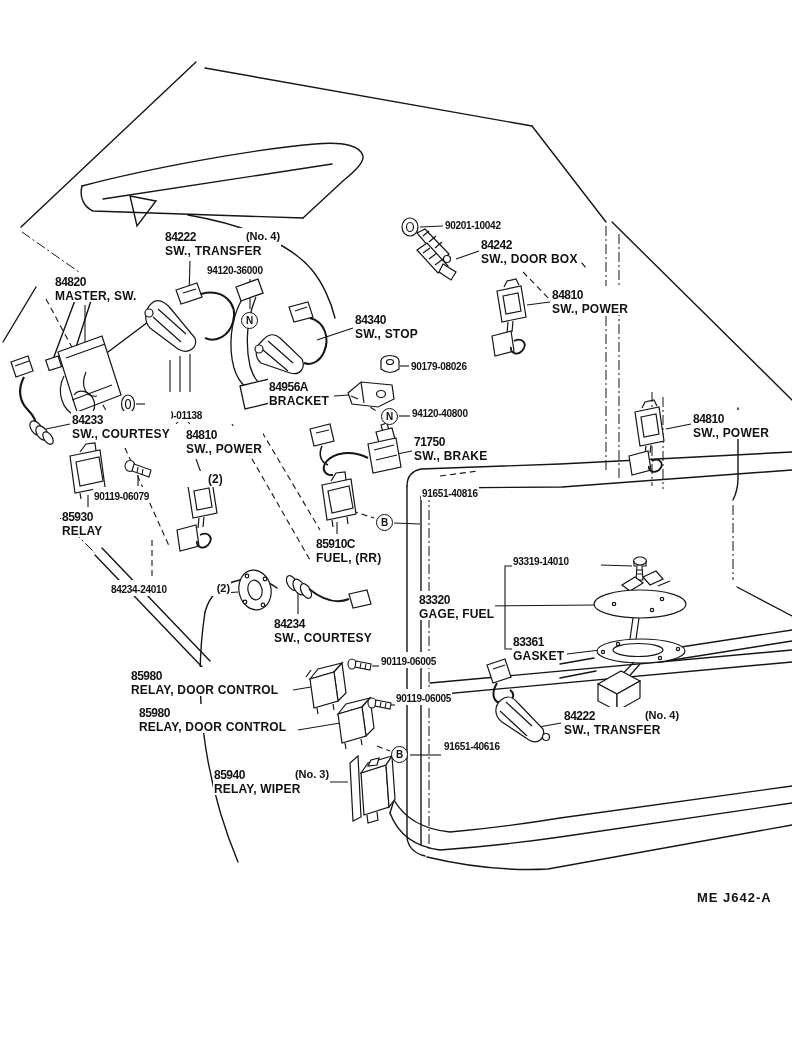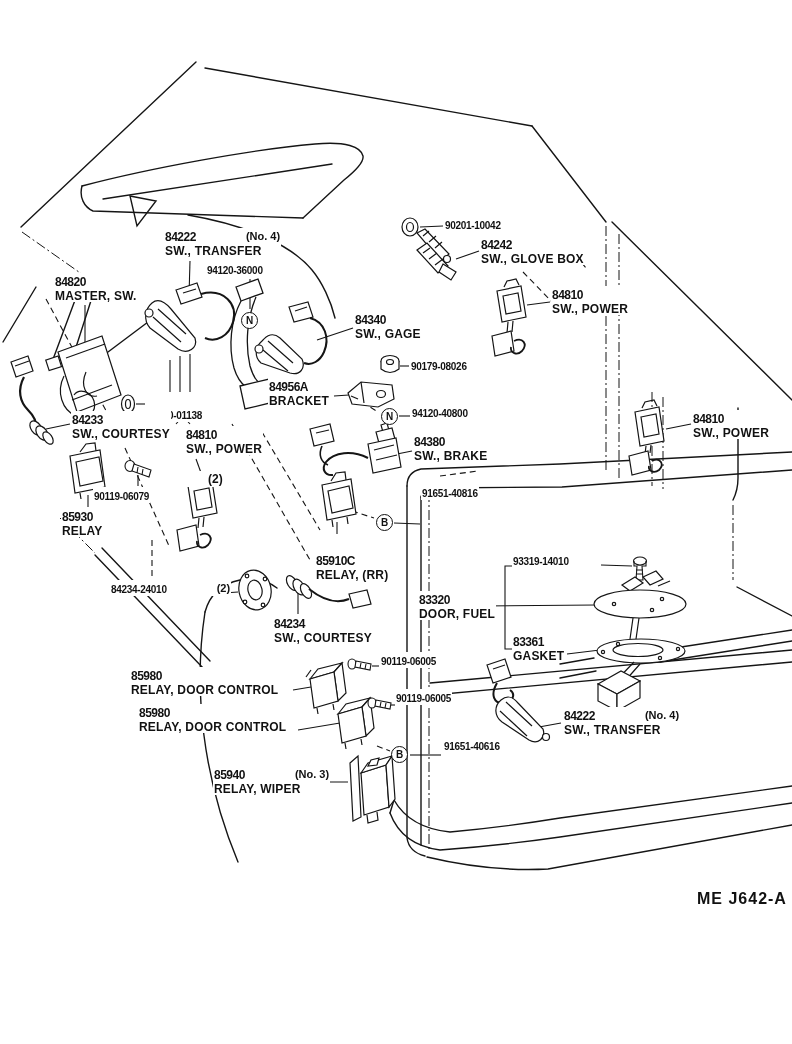--- a/index.html
+++ b/index.html
@@ -8,21 +8,21 @@
   svg.art{position:absolute;left:0;top:0;}
   .callout{position:absolute;white-space:nowrap;line-height:1.02;background:#fff;padding:0 1px;}
   .numline{line-height:1.0;}
   .num{font-weight:bold;font-size:12px;letter-spacing:-0.5px;}
   .numsm{font-weight:bold;font-size:10px;letter-spacing:-0.3px;}
   .note{font-weight:bold;font-size:11px;margin-left:3px;vertical-align:1px;padding-left:47px;}
   .desc{font-weight:bold;font-size:12px;letter-spacing:0.2px;margin-top:1px;}
   .marker{position:absolute;width:17px;height:17px;border:1.7px solid #111;border-radius:50%;
           background:#fff;display:flex;align-items:center;justify-content:center;
           font-weight:bold;font-size:10px;box-sizing:border-box;}
-  .figcode{position:absolute;font-weight:bold;font-size:16px;letter-spacing:1px;}
+  .figcode{position:absolute;font-weight:bold;font-size:13px;letter-spacing:1px;}
 </style>
 </head>
 <body>
 
 <div class="stage">
 
 <svg class="art" width="792" height="1044" viewBox="0 0 792 1044">
 
   <g stroke="#151515" fill="none" stroke-width="1.4" stroke-linecap="round">
     <path d="M196,62 L21,227"></path>
@@ -374,36 +374,36 @@
   <div class="callout" style="left:206px;top:261px">
     <span class="numsm">94120-36000</span>
   </div>
 
   <div class="callout" style="left:444px;top:216px">
     <span class="numsm">90201-10042</span>
   </div>
 
   <div class="callout" style="left:480px;top:236px">
     <div class="numline"><span class="num">84242</span></div>
-    <div class="desc">SW., GLOVE BOX</div>
+    <div class="desc">SW., DOOR BOX</div>
   </div>
 
   <div class="callout" style="left:54px;top:273px">
     <div class="numline"><span class="num">84820</span></div>
     <div class="desc">MASTER, SW.</div>
   </div>
 
   <div class="callout" style="left:551px;top:286px">
     <div class="numline"><span class="num">84810</span></div>
     <div class="desc">SW., POWER</div>
   </div>
 
   <div class="callout" style="left:354px;top:311px">
     <div class="numline"><span class="num">84340</span></div>
-    <div class="desc">SW., GAGE</div>
+    <div class="desc">SW., STOP</div>
   </div>
 
   <div class="callout" style="left:410px;top:357px">
     <span class="numsm">90179-08026</span>
   </div>
 
   <div class="callout" style="left:268px;top:378px">
     <div class="numline"><span class="num">84956A</span></div>
     <div class="desc">BRACKET</div>
   </div>
@@ -425,57 +425,57 @@
     <div class="numline"><span class="num">84810</span></div>
     <div class="desc">SW., POWER</div>
   </div>
 
   <div class="callout" style="left:692px;top:410px">
     <div class="numline"><span class="num">84810</span></div>
     <div class="desc">SW., POWER</div>
   </div>
 
   <div class="callout" style="left:413px;top:433px">
-    <div class="numline"><span class="num">84380</span></div>
+    <div class="numline"><span class="num">71750</span></div>
     <div class="desc">SW., BRAKE</div>
   </div>
 
   <div class="callout" style="left:160px;top:471px">
     <span class="note" style="margin-left:0;font-size:12px">(2)</span>
   </div>
 
   <div class="callout" style="left:93px;top:487px">
     <span class="numsm">90119-06079</span>
   </div>
 
   <div class="callout" style="left:61px;top:508px">
     <div class="numline"><span class="num">85930</span></div>
     <div class="desc">RELAY</div>
   </div>
 
   <div class="callout" style="left:421px;top:484px">
     <span class="numsm">91651-40816</span>
   </div>
 
-  <div class="callout" style="left:315px;top:552px">
+  <div class="callout" style="left:315px;top:535px">
     <div class="numline"><span class="num">85910C</span></div>
-    <div class="desc">RELAY, (RR)</div>
+    <div class="desc">FUEL, (RR)</div>
   </div>
 
   <div class="callout" style="left:512px;top:552px">
     <span class="numsm">93319-14010</span>
   </div>
 
   <div class="callout" style="left:110px;top:580px">
     <span class="numsm">84234-24010</span><span class="note">(2)</span>
   </div>
 
   <div class="callout" style="left:418px;top:591px">
     <div class="numline"><span class="num">83320</span></div>
-    <div class="desc">DOOR, FUEL</div>
+    <div class="desc">GAGE, FUEL</div>
   </div>
 
   <div class="callout" style="left:512px;top:633px">
     <div class="numline"><span class="num">83361</span></div>
     <div class="desc">GASKET</div>
   </div>
 
   <div class="callout" style="left:273px;top:615px">
     <div class="numline"><span class="num">84234</span></div>
     <div class="desc">SW., COURTESY</div>

